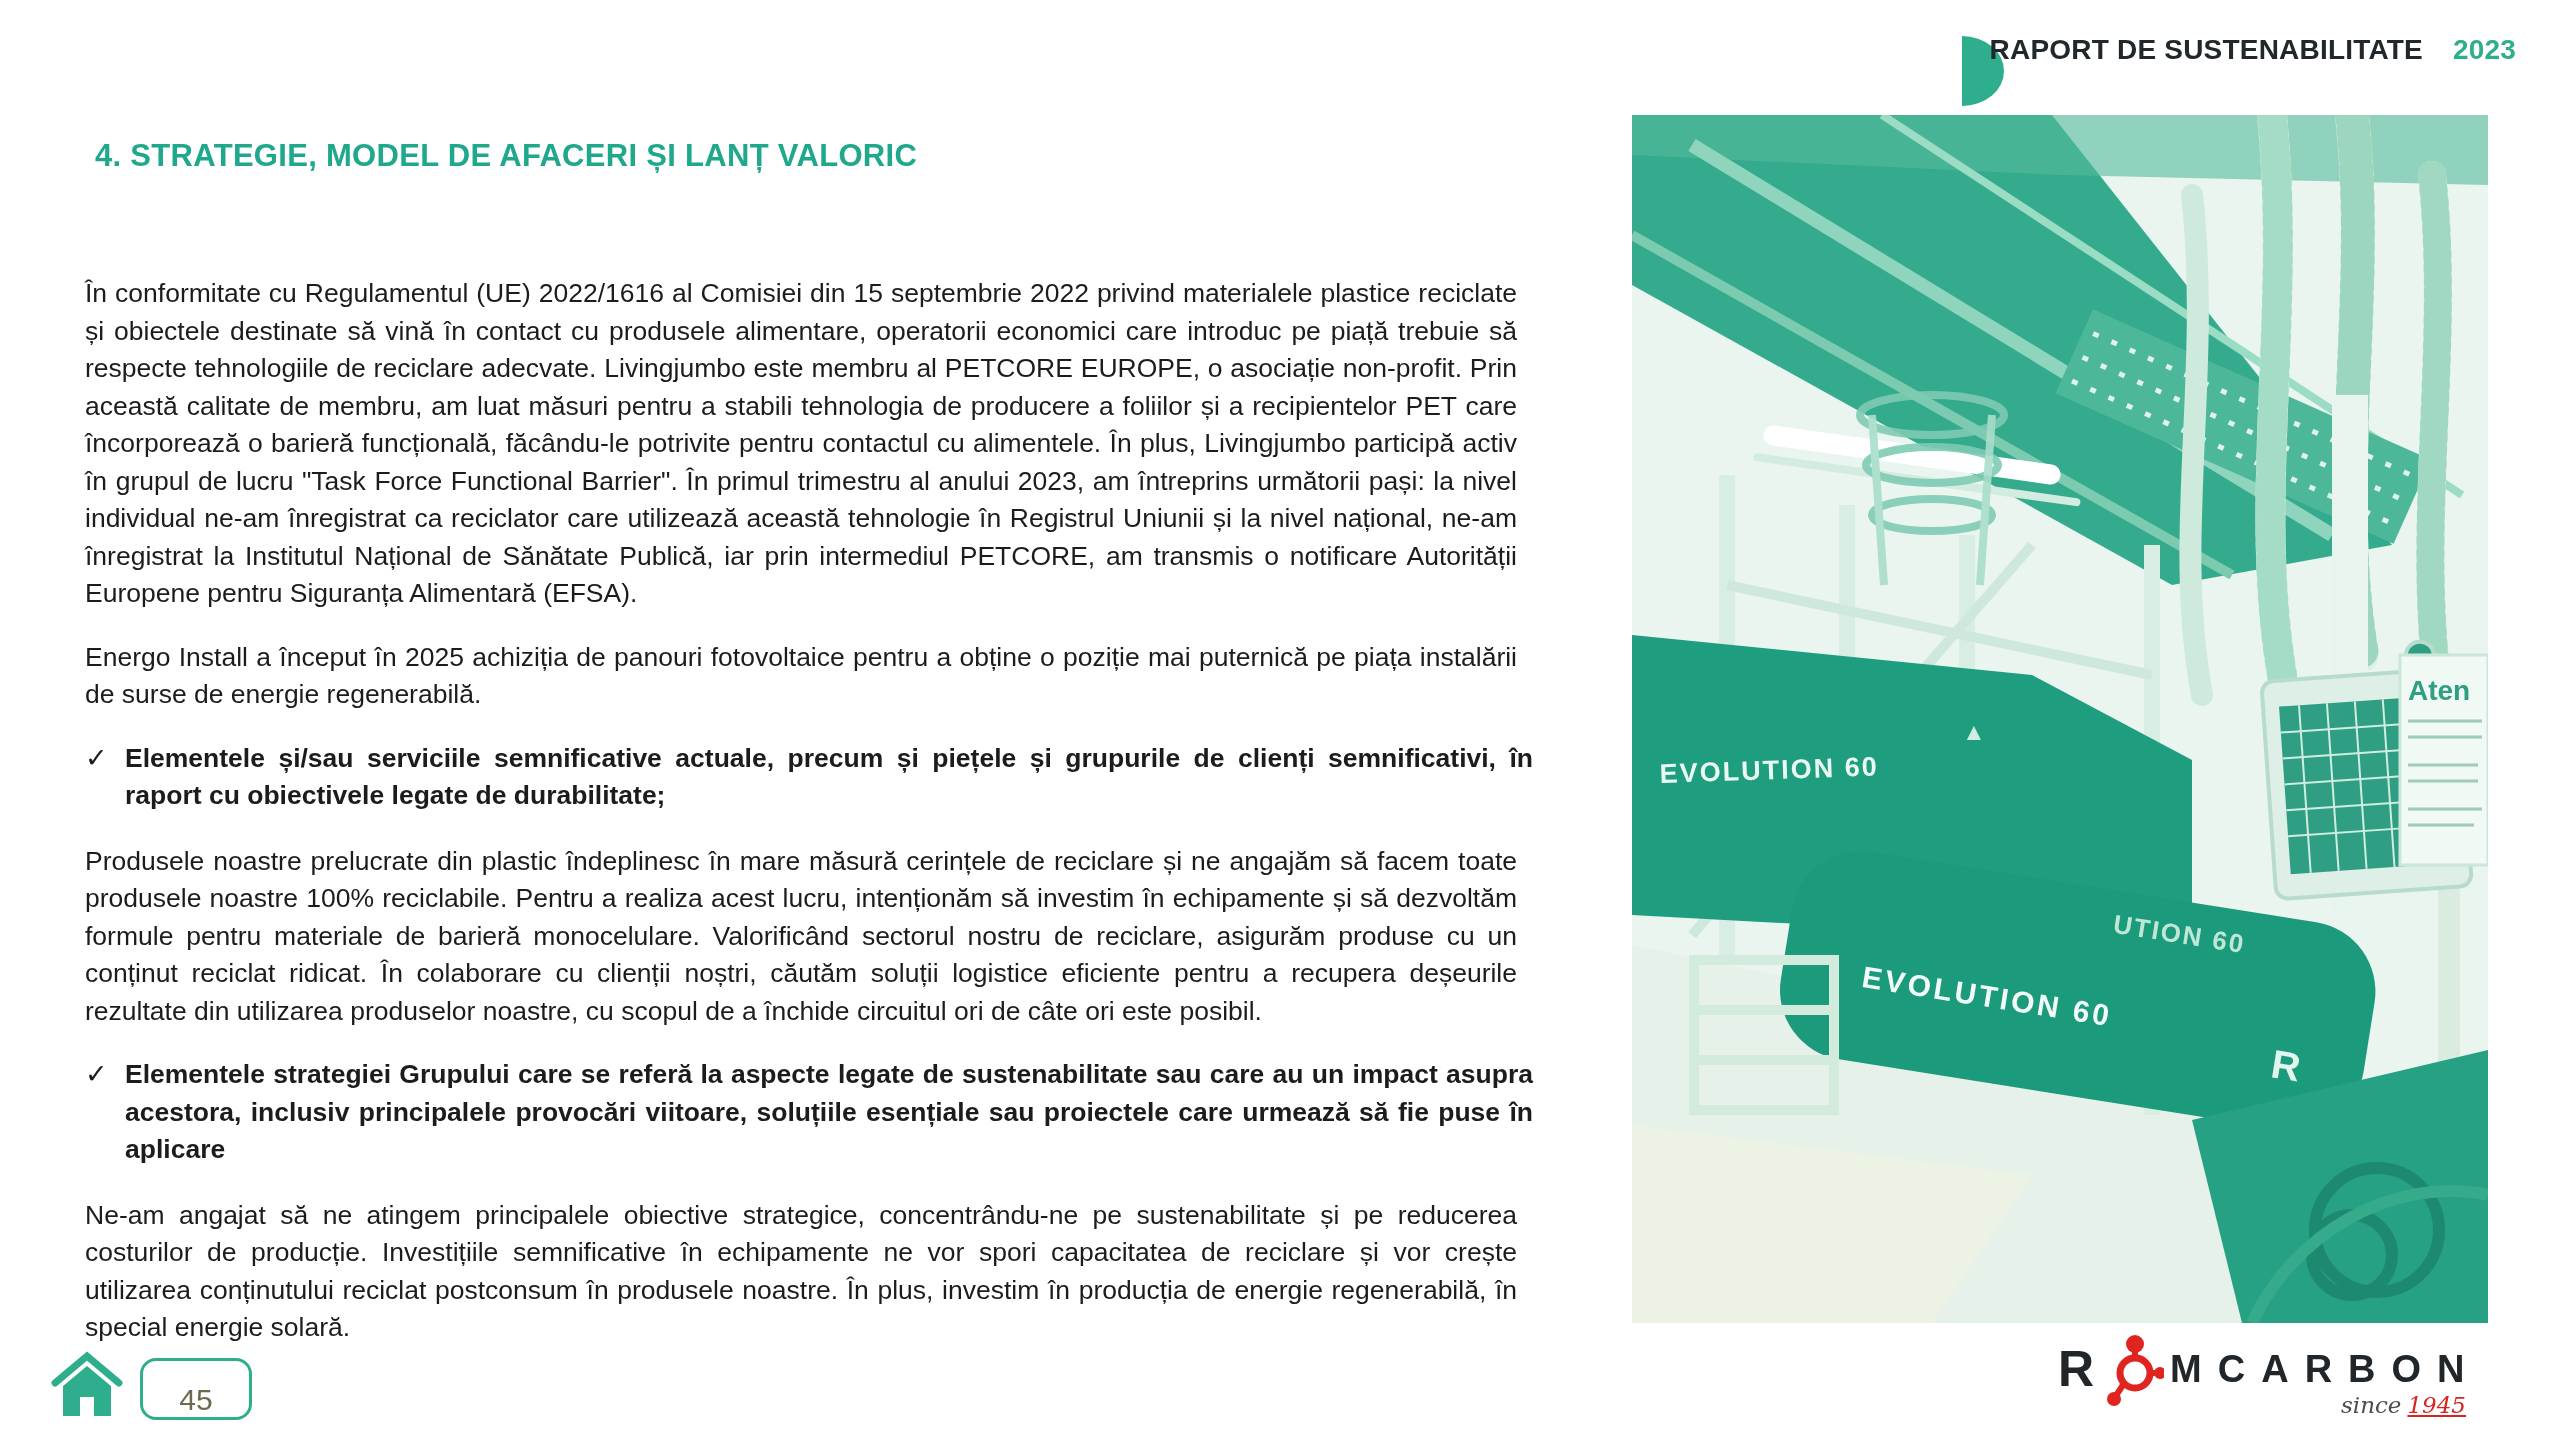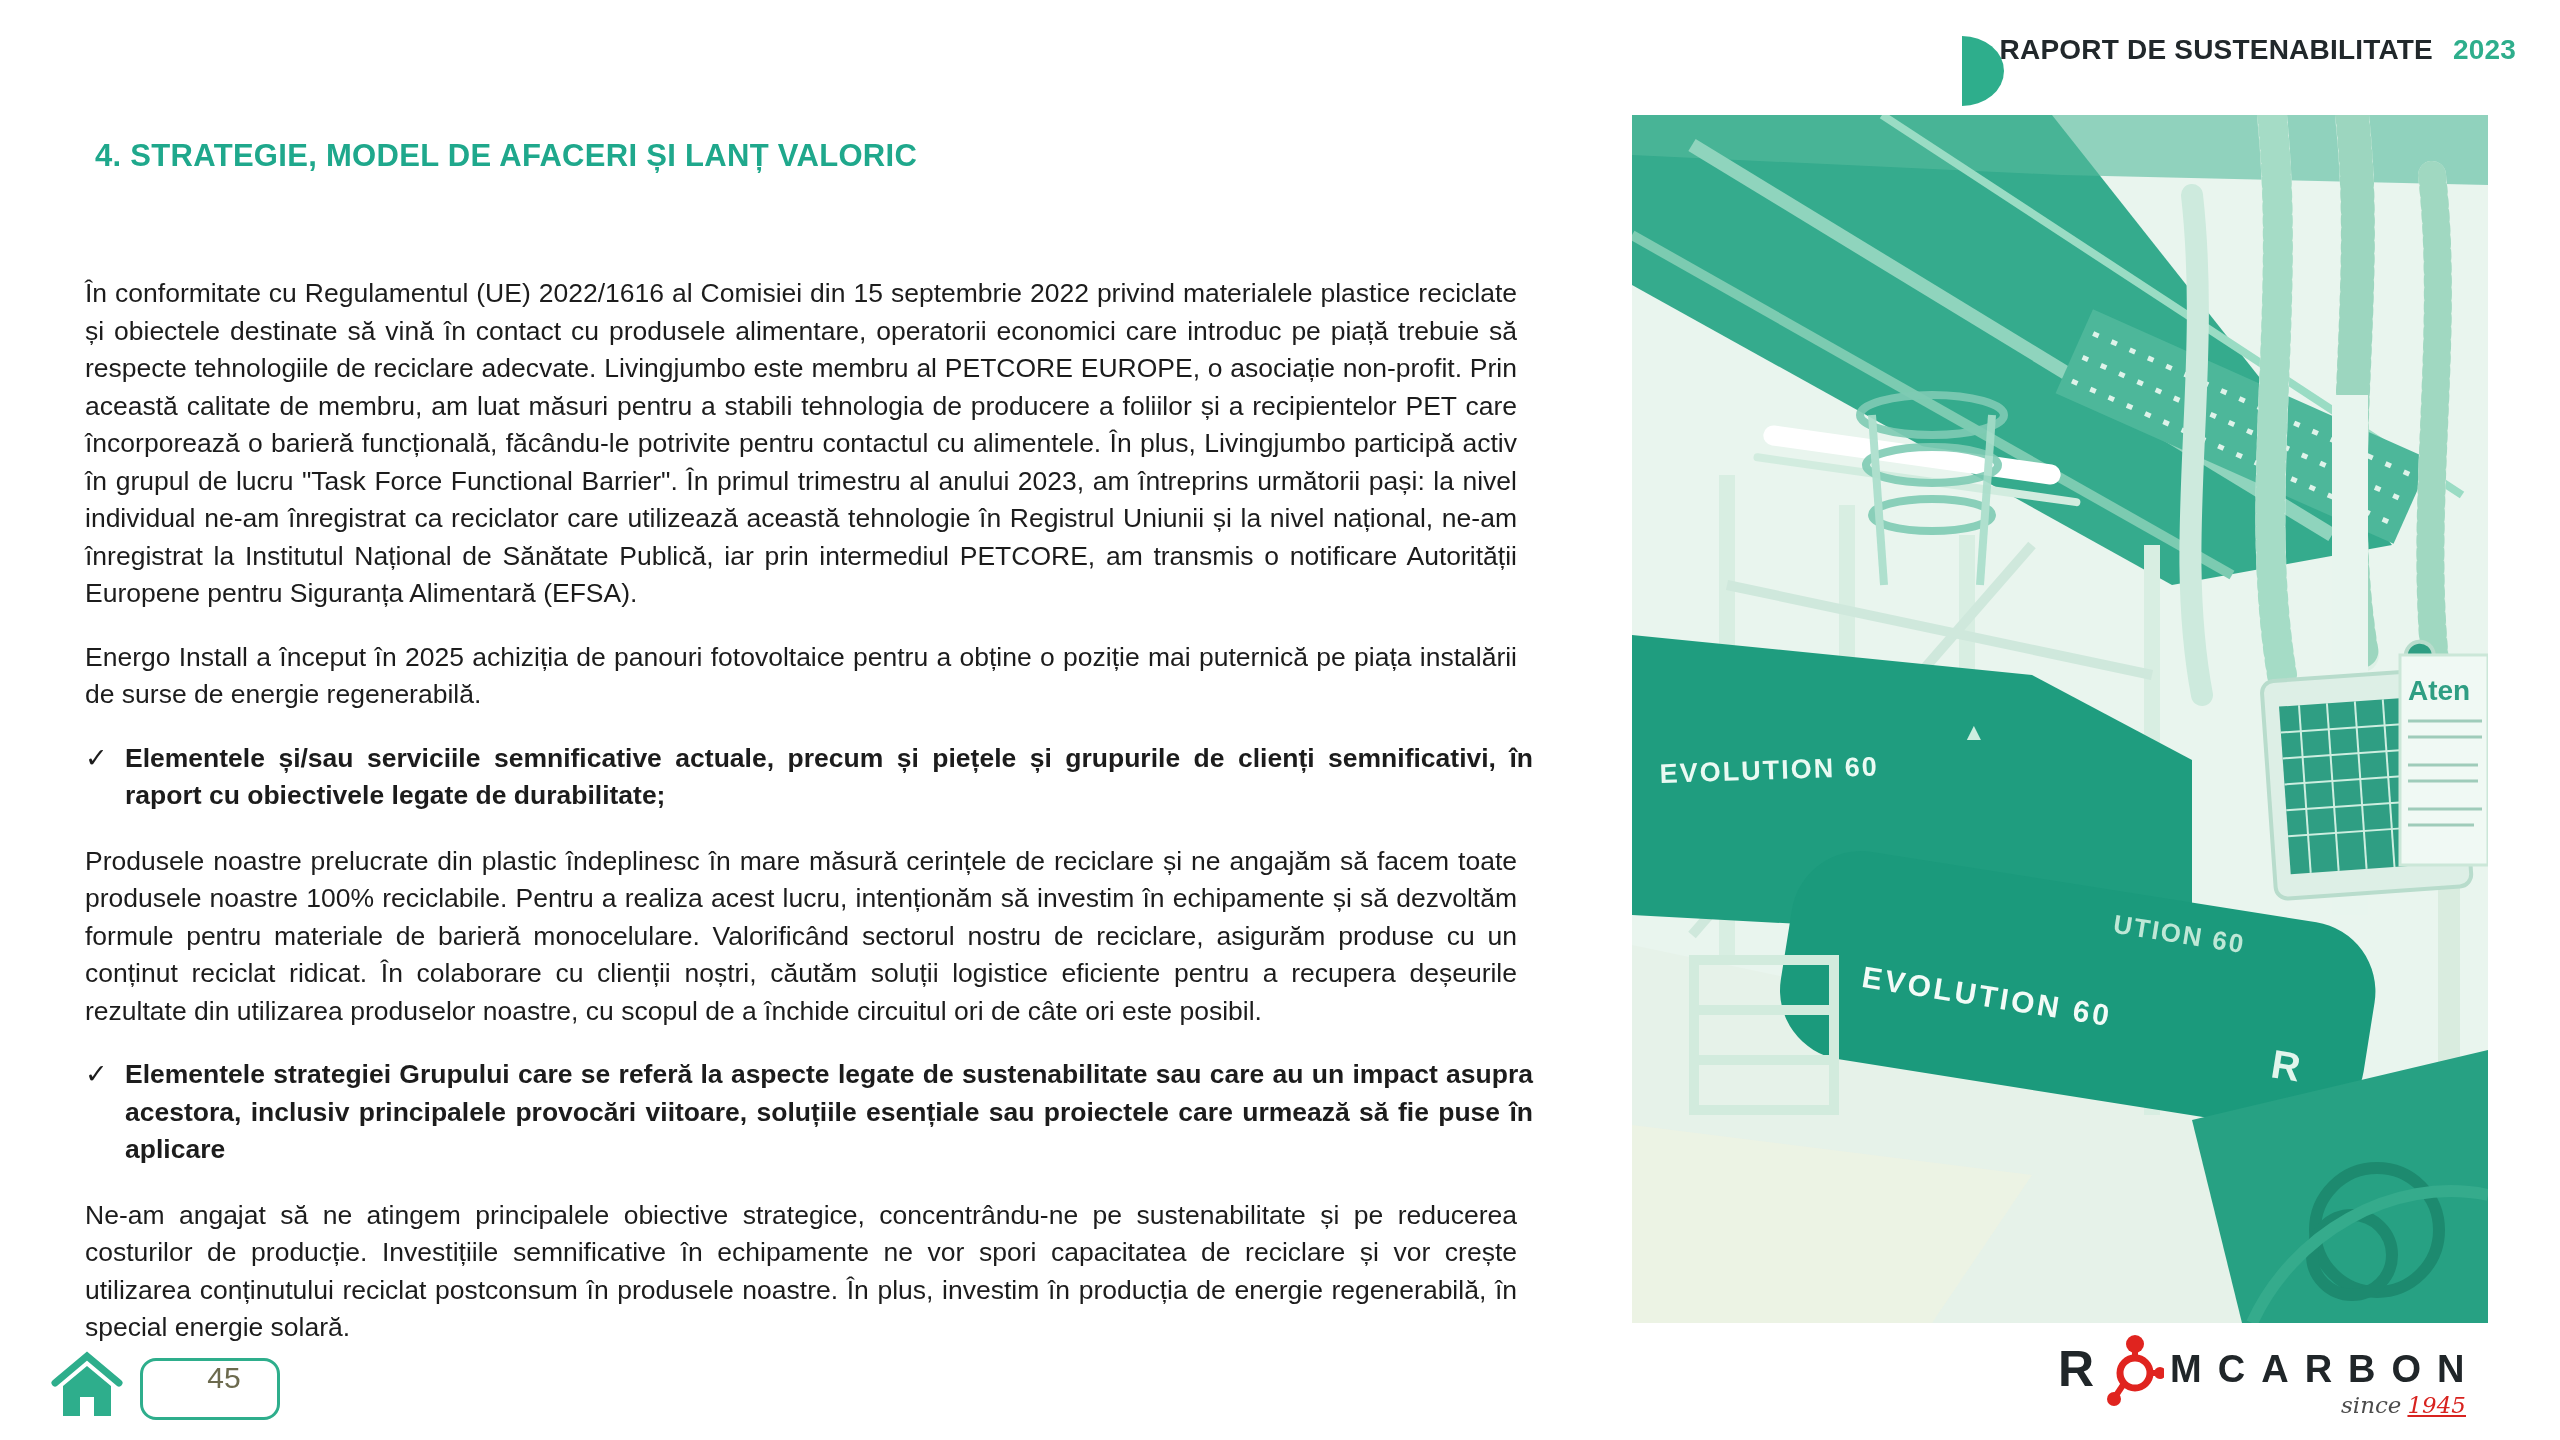--- a/index.html
+++ b/index.html
@@ -10,21 +10,21 @@
   
   .header{position:absolute;top:0;left:0;width:2560px;height:110px;}
   .accent-d{
     position:absolute;left:1962px;top:36px;width:42px;height:70px;
     background:#2EAE8C;border-radius:0 42px 42px 0 / 0 35px 35px 0;
   }
   .header-text{
     position:absolute;top:34px;right:44px;width:1540px;text-align:right;
     font-size:28px;font-weight:bold;color:#21282b;letter-spacing:.2px;white-space:nowrap;
   }
-  .header-text .year{color:#2EAE8C;margin-left:12px;}
+  .header-text .year{color:#2EAE8C;margin-left:22px;}
   
   .page-title{
     position:absolute;left:95px;top:138px;width:1480px;margin:0;
     font-size:31px;font-weight:bold;color:#1FA88C;letter-spacing:.3px;
   }
   
   .content{
     position:absolute;left:85px;top:275px;width:1448px;
     font-size:26.5px;line-height:37.5px;text-align:justify;color:#1c1c1c;
   }
@@ -36,22 +36,22 @@
   .photo{
     position:absolute;left:1632px;top:115px;width:856px;height:1208px;margin:0;
     overflow:hidden;background:#eef7f2;
   }
   .photo svg{display:block;width:856px;height:1208px;}
   
   .home-btn{position:absolute;left:50px;top:1350px;width:74px;height:74px;cursor:pointer;}
   .page-badge{
     position:absolute;left:140px;top:1358px;width:106px;height:56px;
     border:3.5px solid #2EAE8C;border-radius:16px;background:#ffffff;
-    display:flex;align-items:flex-start;justify-content:center;
-    font-size:30px;color:#6c6a4e;padding-left:28px;
+    display:flex;align-items:flex-end;justify-content:center;
+    font-size:30px;color:#6c6a4e;
   }
   
   .logo{position:absolute;left:2058px;top:1340px;width:460px;height:90px;color:#202629;}
   .logo-row{display:flex;align-items:center;height:58px;}
   .logo-letter{font-size:50px;font-weight:600;letter-spacing:16px;line-height:58px;}
   .logo-rest{font-size:38px;font-weight:600;letter-spacing:16px;line-height:58px;}
   .molecule{width:58px;height:72px;margin:0 6px 0 -4px;position:relative;top:2px;}
   .since{position:absolute;right:52px;top:52px;font-family:"DejaVu Serif", serif;
     font-style:italic;font-size:23px;color:#4c4c4c;}
   .since .since-year{color:#d8231f;text-decoration:underline;margin-left:6px;}

